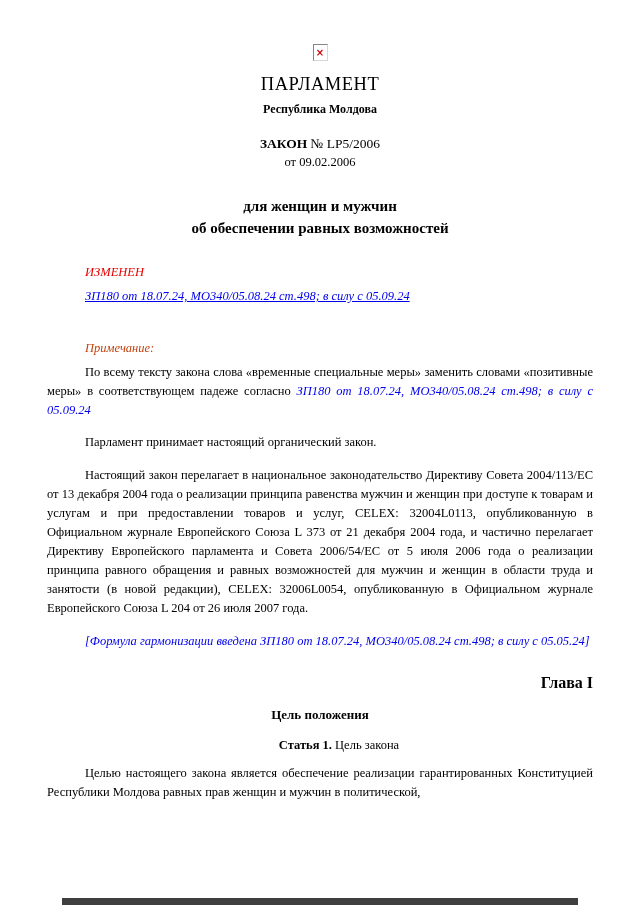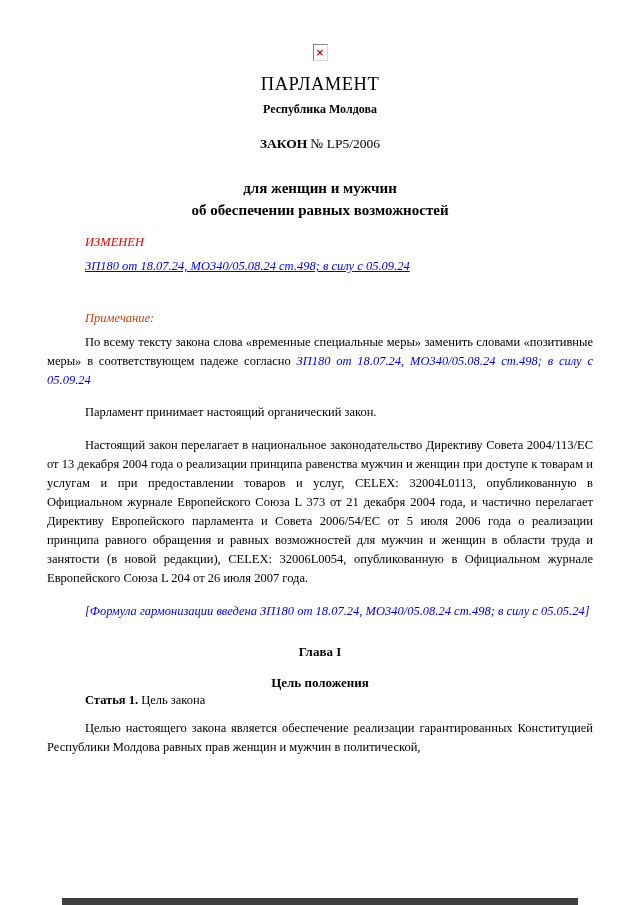--- a/index.html
+++ b/index.html
@@ -33,34 +33,34 @@
   }
   .country{font-weight:bold;font-size:12px;margin-top:7px;}
   .parliament{font-size:18.5px;letter-spacing:.5px;margin-top:13px;}
   .law-line{font-size:13.5px;margin-top:19px;}
   .law-line .b{font-weight:bold;}
   .law-date{font-size:12.5px;margin-top:3px;}
   .doc-title{font-weight:bold;font-size:15px;line-height:22px;margin-top:25px;}
   .pub{font-size:11.8px;margin-top:27px;}
   .ind{text-indent:38px;}
   .jst{text-align:justify;line-height:19px;}
-  .amend-status{margin-top:14px;font-style:italic;color:#e60000;}
+  .amend-status{margin-top:26px;font-style:italic;color:#e60000;}
   .amend-link-line{margin-top:9px;}
   a.doc-link{
     color:#0000ee;font-style:italic;text-decoration:underline;cursor:pointer;
   }
   .inline-link{color:#0000ee;font-style:italic;}
   .note-label{margin-top:37px;font-style:italic;color:#c2410c;}
   .note-body{margin-top:7px;}
   .p-plain{margin-top:13px;line-height:19px;}
   .p-body{margin-top:14px;}
   .harm{margin-top:14px;color:#0000ee;font-style:italic;}
-  .chapter-num{font-weight:bold;font-size:13px;margin-top:23px;}
+  .chapter-num{font-weight:bold;font-size:16px;margin-top:23px;text-align:right;}
   .chapter-title{font-weight:bold;font-size:13px;margin-top:15px;}
-  .article-line{line-height:19px;}
+  .article-line{margin-top:13px;line-height:19px;text-align:center;}
   .article-line .b{font-weight:bold;}
   .p-last{margin-top:9px;}
   .bottom-bar{
     position:absolute;
     left:62px;bottom:0;
     width:516px;height:7px;
     background:#3f3f3f;
   }
 </style>
 </head>
@@ -71,20 +71,21 @@
   <div class="center">
     <span class="broken-img"><span class="bx">×</span></span>
   </div>
 
   <div class="center parliament">ПАРЛАМЕНТ</div>
 
   <div class="center country">Республика Молдова</div>
 
   <div class="center law-line"><span class="b">ЗАКОН</span><span> № LP5/2006</span></div>
 
+  <div class="center law-date">от 09.02.2006</div>
 
   <div class="center doc-title">
     <div>для женщин и мужчин</div>
     <div>об обеспечении равных возможностей</div>
   </div>
 
 
   <p class="amend-status ind">ИЗМЕНЕН</p>
 
   <p class="amend-link-line ind"><a class="doc-link">ЗП180 от 18.07.24, МО340/05.08.24 ст.498; в силу с 05.09.24</a></p>

